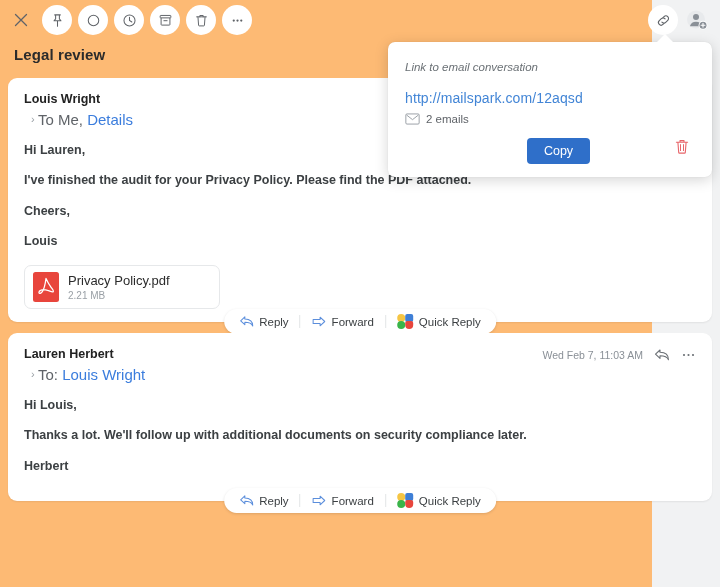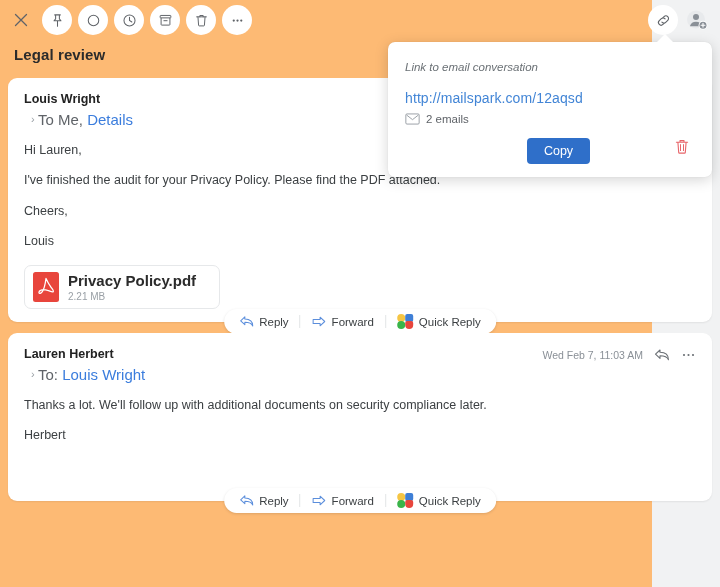--- a/index.html
+++ b/index.html
@@ -51,32 +51,32 @@
   }
   .recip { font-size: 15px; color: #5f6368; padding-left: 14px; }
   .recip a { color: #3b7ddd; text-decoration: none; }
   .meta {
     position: absolute; right: 16px; top: 15px;
     display: flex; align-items: center; gap: 11px;
   }
   .timestamp { font-size: 10.5px; color: #8a9097; }
   .meta-ico { cursor: pointer; display: flex; align-items: center; }
 
-  .body { padding: 0 16px; }
+  .body { padding: 0 16px; font-weight: bold; }
   .body p { font-size: 12.5px; color: #3c4043; line-height: 1.3; margin-top: 14px; }
 
   
   .attach {
     margin: 16px 16px 0 16px; width: 196px; height: 44px;
     border: 1px solid #e6e8ea; border-radius: 7px;
     display: flex; align-items: center; padding: 0 8px; cursor: pointer; background:#fff;
   }
   .pdf-ico { width: 26px; height: 30px; flex: 0 0 auto; }
   .att-txt { margin-left: 9px; }
-  .att-name { font-size: 15px; color: #2b2b2b; font-weight: bold; }
+  .att-name { font-size: 13px; color: #2b2b2b; }
   .att-size { font-size: 10px; color: #9aa0a6; margin-top: 2px; }
 
   
   .actions {
     position: absolute; left: 50%; transform: translateX(-50%);
     height: 25px; background: #ffffff; border-radius: 13px;
     box-shadow: 0 1px 3px rgba(0,0,0,.13);
     display: flex; align-items: center; padding: 0 4px; margin-top: 16px;
   }
   #act1 { bottom: -12px; }
@@ -280,20 +280,21 @@
           <svg width="15" height="14" viewBox="0 0 16 14">
             <circle cx="3.2" cy="7" r="1.15" fill="#6b7075"></circle>
             <circle cx="8" cy="7" r="1.15" fill="#6b7075"></circle>
             <circle cx="12.8" cy="7" r="1.15" fill="#6b7075"></circle>
           </svg>
         </span>
       </div>
     </div>
 
     <div class="body">
+      <p>Hi Louis,</p>
       <p>Thanks a lot. We'll follow up with additional documents on security compliance later.</p>
       <p>Herbert</p>
     </div>
 
     <div class="actions" id="act2">
       <div class="act">
         <svg width="15" height="13" viewBox="0 0 16 14">
           <path d="M6 2 L1.5 6.2 L6 10.4 V7.8 c5 0 7.5 1.6 8.5 4 0-5.4-3.2-7.6-8.5-7.6z" fill="none" stroke="#5b8edc" stroke-width="1.1" stroke-linejoin="round"></path>
         </svg>
         <span>Reply</span>

